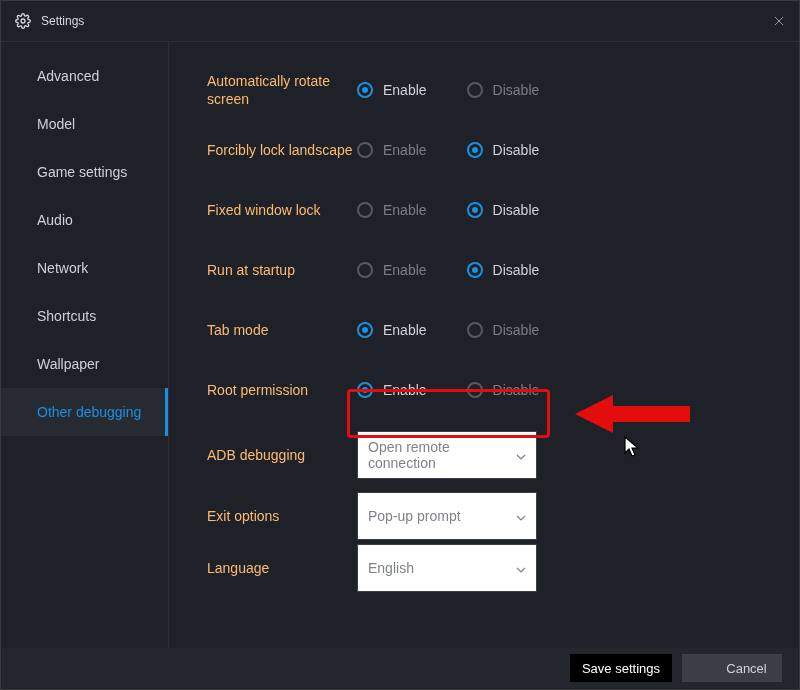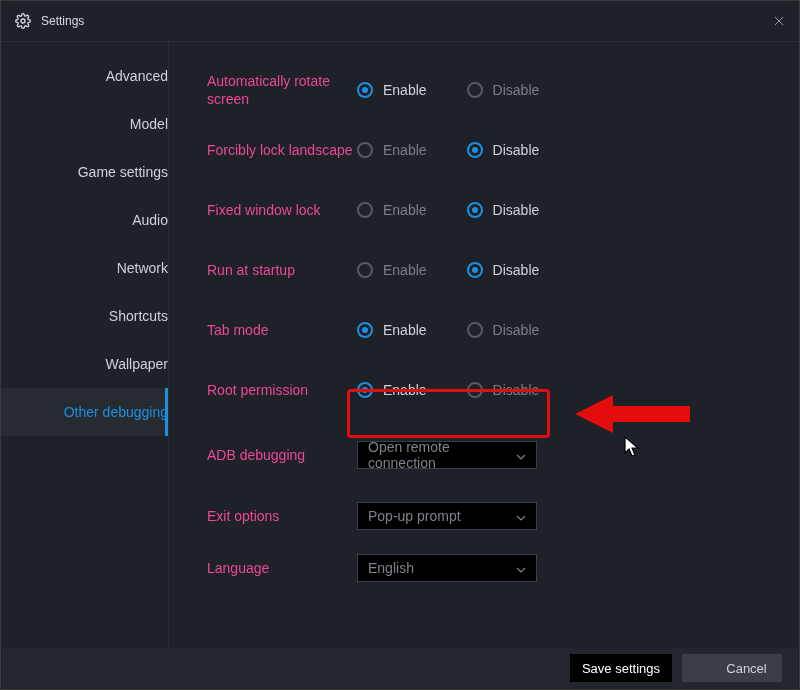--- a/index.html
+++ b/index.html
@@ -5,36 +5,36 @@
   html,body{margin:0;padding:0;background:#3b3b3b;}
   body{width:800px;height:690px;position:relative;font-family:"Segoe UI",Arial,sans-serif;font-size:14px;color:#a5a9ae;overflow:hidden;}
   .window{position:absolute;left:1px;top:1px;width:798px;height:688px;background:#1e2127;box-sizing:border-box;}
   .titlebar{height:40px;display:flex;align-items:center;border-bottom:1px solid #2a2d33;}
   .titlebar .gear{width:16px;height:16px;margin-left:14px;}
   .titlebar .title{color:#d7dadf;margin-left:10px;font-size:12px;}
   .titlebar .spacer{flex:1;}
   .titlebar .close{width:40px;height:40px;display:flex;align-items:center;justify-content:center;cursor:pointer;}
   .body{display:flex;height:608px;}
   .sidebar{width:167px;border-right:1px solid #2a2d33;padding-top:10px;}
-  .side-item{height:48px;display:flex;align-items:center;padding-left:20px;color:#cfd2d7;cursor:pointer;position:relative;font-size:14px;justify-content:flex-end;}
+  .side-item{height:48px;display:flex;align-items:center;padding-left:36px;color:#cfd2d7;cursor:pointer;position:relative;font-size:14px;}
   .side-item.active{background:#262a31;color:#1d8fe1;}
   .side-item.active::after{content:"";position:absolute;right:0;top:0;bottom:0;width:3px;background:#1d8fe1;}
   .content{flex:1;padding:18px 30px 0 38px;overflow:hidden;}
   .row{display:flex;align-items:center;height:60px;}
   .row.short{height:52px;}
-  .row .label{width:150px;color:#ec4899;line-height:1.3;}
+  .row .label{width:150px;color:#fdba74;line-height:1.3;}
   .radio-group{display:flex;align-items:center;gap:40px;}
   .radio{display:flex;align-items:center;gap:10px;cursor:pointer;}
   .radio .circle{width:16px;height:16px;border-radius:50%;border:2px solid #555a62;box-sizing:border-box;display:flex;align-items:center;justify-content:center;}
   .radio .dot{width:6px;height:6px;border-radius:50%;background:transparent;}
   .radio.checked .circle{border-color:#1d8fe1;}
   .radio.checked .dot{background:#1d8fe1;}
   .radio .rlabel{color:#7b7f86;}
   .radio.checked .rlabel{color:#cfd2d7;}
-  .select{width:180px;height:28px;border:1px solid #3a3e46;box-sizing:border-box;display:flex;align-items:center;padding:0 10px;color:#7e828a;cursor:pointer;justify-content:space-between;background:#000000;}
+  .select{width:180px;height:48px;border:1px solid #3a3e46;box-sizing:border-box;display:flex;align-items:center;padding:0 10px;color:#7e828a;cursor:pointer;justify-content:space-between;background:#ffffff;}
   .select .chev{width:10px;}
   .highlight{position:absolute;border:3px solid #e40d0d;border-radius:4px;pointer-events:none;box-sizing:border-box;}
   .arrow{position:absolute;pointer-events:none;}
   .footer{position:absolute;left:1px;right:1px;bottom:1px;height:40px;background:#23262d;display:flex;align-items:center;justify-content:flex-end;padding-right:16px;gap:10px;}
   .btn{height:28px;min-width:100px;display:flex;align-items:center;justify-content:center;font-size:13px;cursor:pointer;padding:0 12px;box-sizing:border-box;}
   .btn.primary{background:#000000;color:#fff;}
   .btn.secondary{background:#3a3e46;color:#d0d3d8;padding-left:41px;}
   .cursor{position:absolute;pointer-events:none;}
 </style>
 </head>

